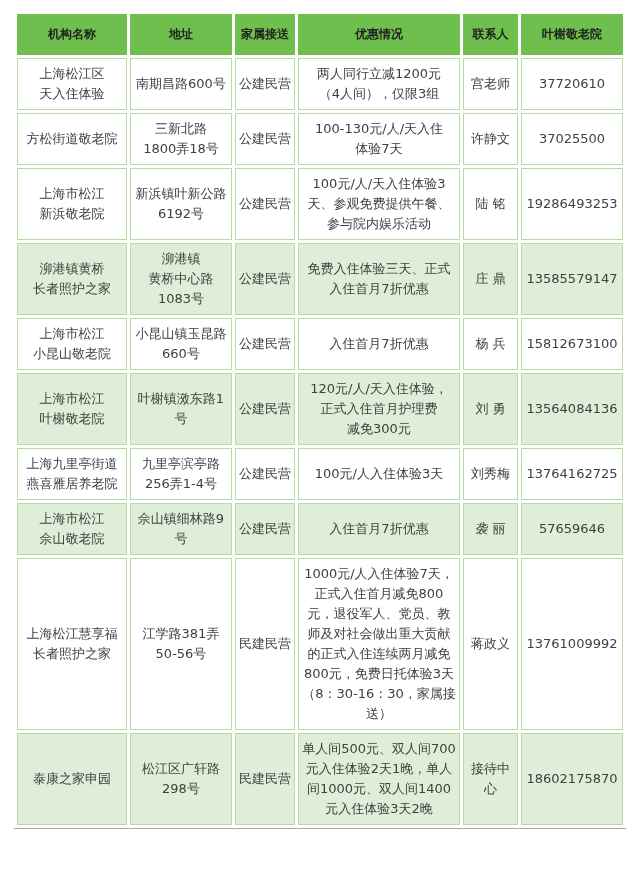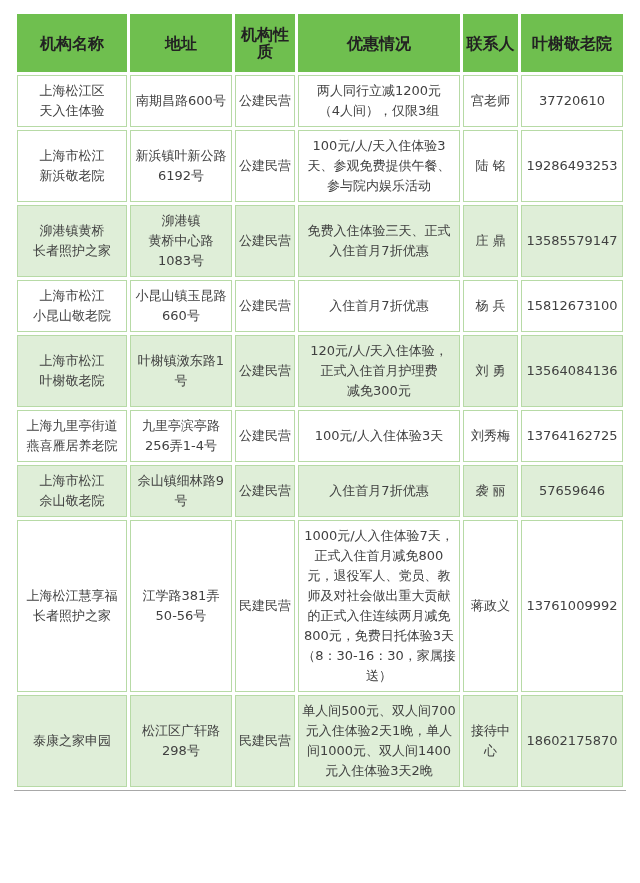--- a/index.html
+++ b/index.html
@@ -26,21 +26,21 @@
   table.pricing{
     width:612px;
     border-collapse:separate;
     border-spacing:3px;
     background:#fff;
     border-bottom:1px solid var(--table-bottom,#a8a8a8);
   }
   table.pricing th{
     background:var(--header-bg,#6fbf4f);
     color:var(--header-text,#222);
-    font-size:16px;
+    font-size:12px;
     font-weight:bold;
     padding:12px 2px;
     line-height:17px;
   }
   table.pricing td{
     border:1px solid var(--cell-border,#b7daa6);
     background:#ffffff;
     text-align:center;
     vertical-align:middle;
     font-size:13px;
@@ -73,36 +73,46 @@
         <col class="c-addr">
         <col class="c-nature">
       <col class="c-offer">
         <col class="c-contact">
         <col class="c-phone">
     </colgroup>
     <thead>
       <tr>
         <th>机构名称</th>
         <th>地址</th>
-        <th>机构性质</th>
+        <th>家属接送</th>
         <th>优惠情况</th>
         <th>联系人</th>
         <th>叶榭敬老院</th>
       </tr>
     </thead>
     <tbody id="table-body">
         <tr>
     <td><span class="cell-text">上海松江区
 天入住体验</span></td>
     <td><span class="cell-text">南期昌路600号</span></td>
     <td><span class="cell-text">公建民营</span></td>
     <td><span class="cell-text">两人同行立减1200元
 （4人间），仅限3组</span></td>
     <td><span class="cell-text">宫老师</span></td>
     <td><span class="cell-text">37720610</span></td>
+  </tr>
+        <tr>
+    <td><span class="cell-text">方松街道敬老院</span></td>
+    <td><span class="cell-text">三新北路
+1800弄18号</span></td>
+    <td><span class="cell-text">公建民营</span></td>
+    <td><span class="cell-text">100-130元/人/天入住
+体验7天</span></td>
+    <td><span class="cell-text">许静文</span></td>
+    <td><span class="cell-text">37025500</span></td>
   </tr>
         <tr>
     <td><span class="cell-text">上海市松江
 新浜敬老院</span></td>
     <td><span class="cell-text">新浜镇叶新公路
 6192号</span></td>
     <td><span class="cell-text">公建民营</span></td>
     <td><span class="cell-text">100元/人/天入住体验3天、参观免费提供午餐、参与院内娱乐活动</span></td>
     <td><span class="cell-text">陆 铭</span></td>
     <td><span class="cell-text">19286493253</span></td>

